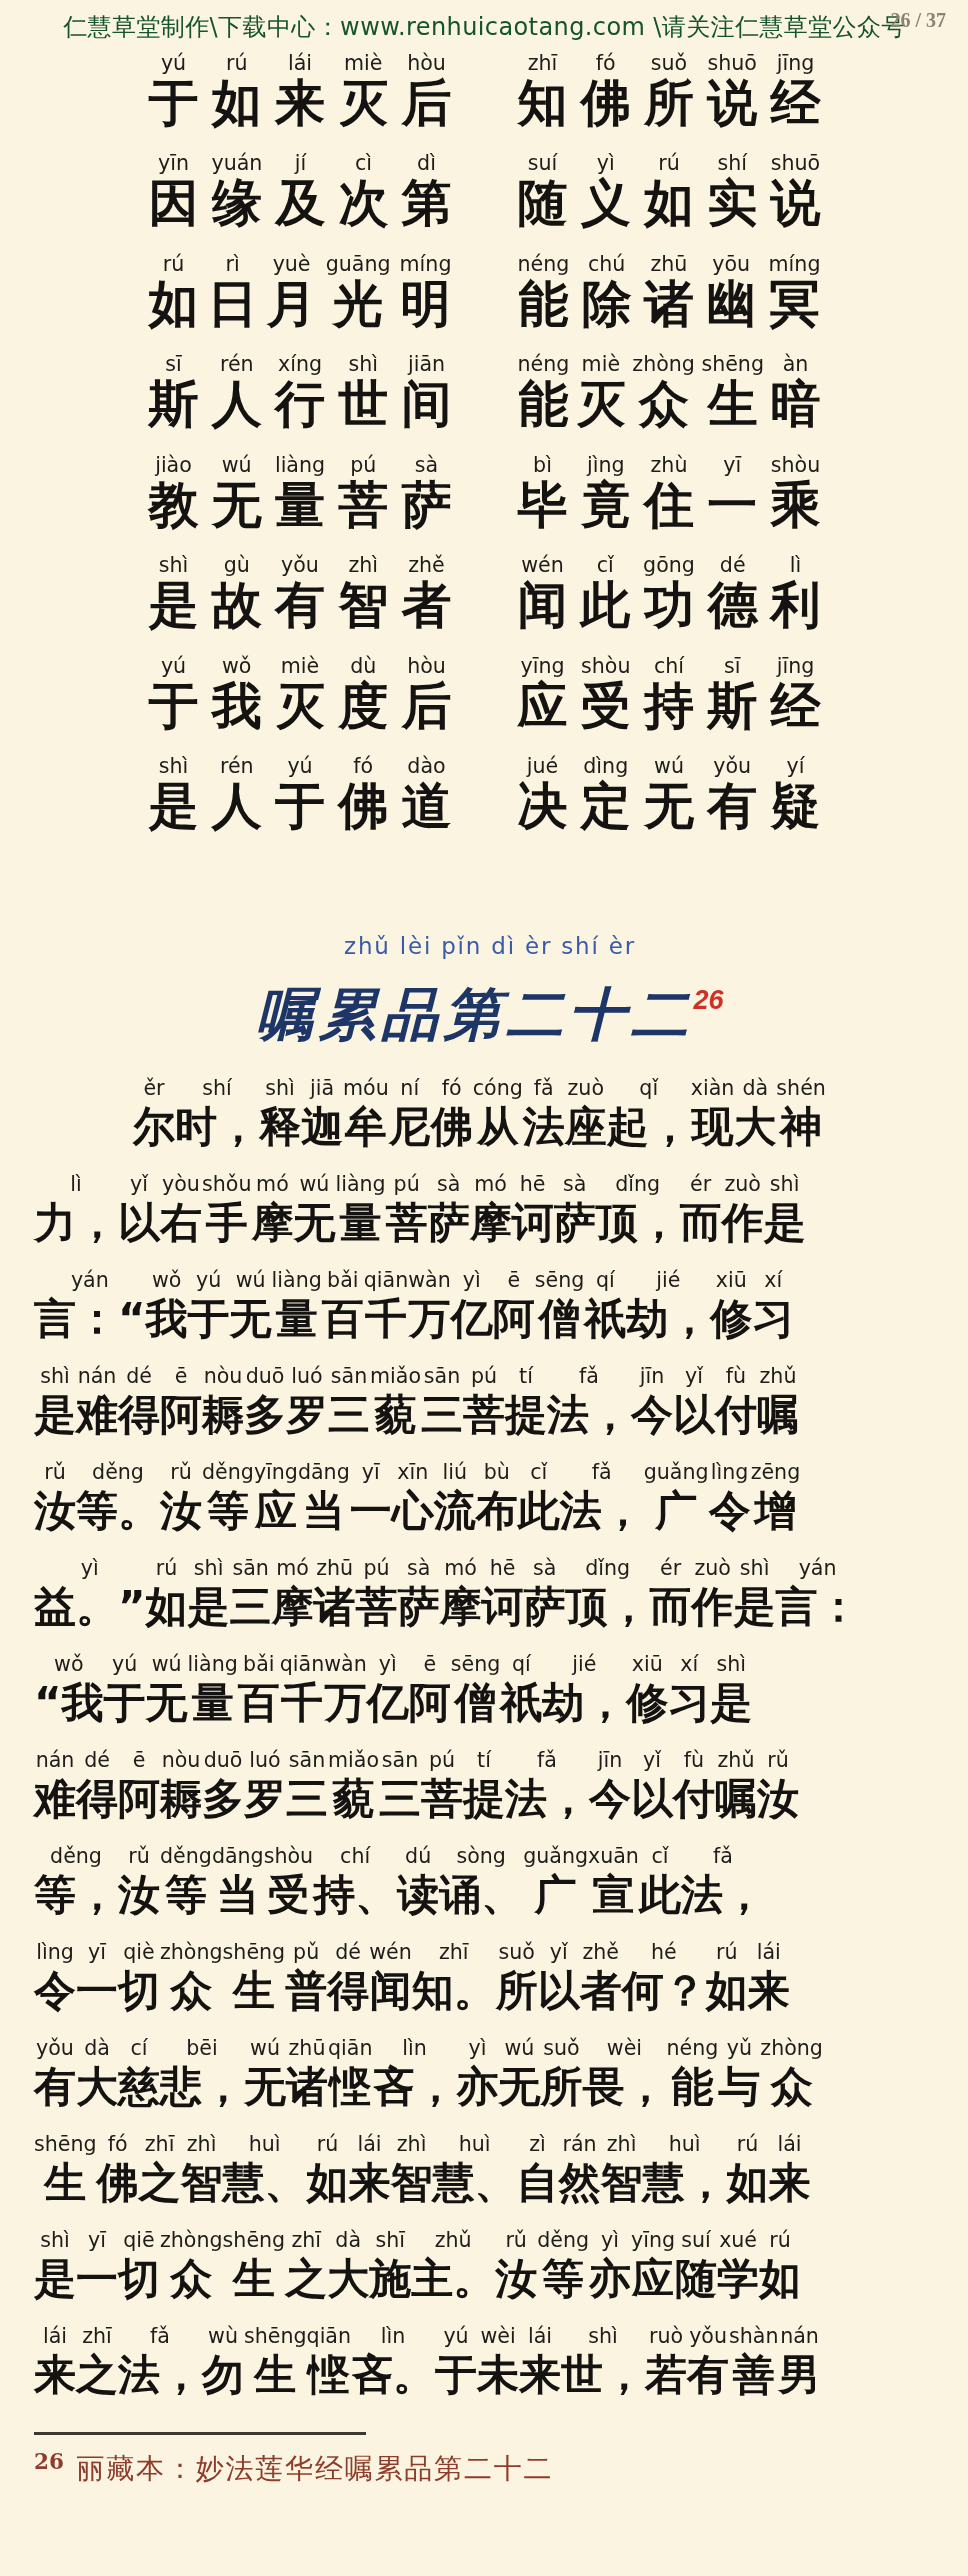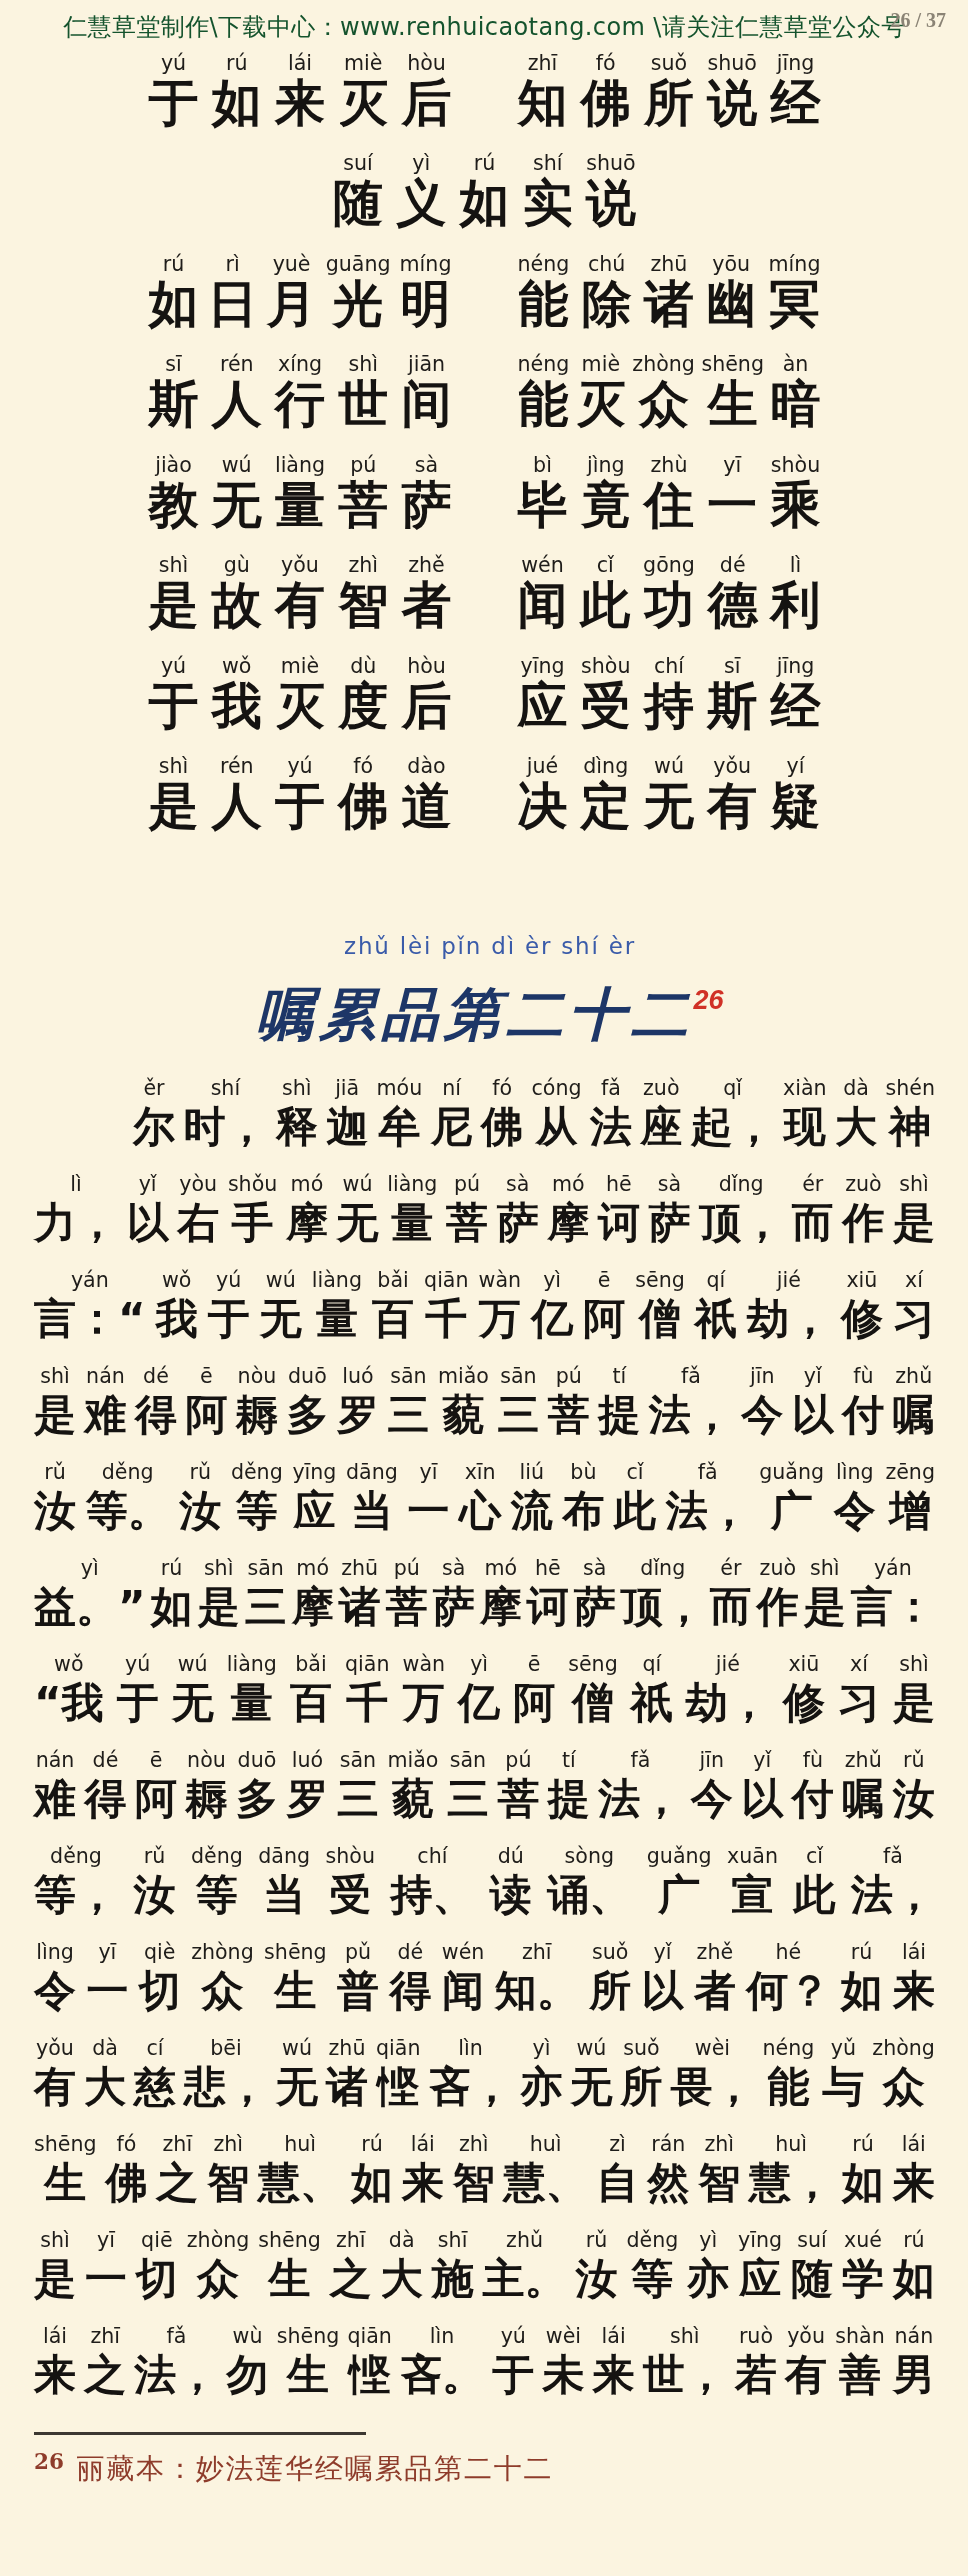--- a/index.html
+++ b/index.html
@@ -97,21 +97,20 @@
     font-size: 27px;
     color: #d03126;
     letter-spacing: 0;
     vertical-align: 25px;
   }
 
   
   .prose { margin-top: 29px; }
   .prose-line {
     display: flex;
-    justify-content: space-between;
     padding: 0 34px;
     margin-bottom: 19px;
     height: 77px;
   }
   .prose-line.indent { padding-left: 133px; }
   .prose-line .py {
     font-size: 20.6px;
     line-height: 23px;
   }
   .prose-line .hz {
@@ -201,20 +200,42 @@
           </span>
           <span class="cell">
             <span class="py">jīng</span>
             <span class="hz">经</span>
           </span>
         </div>
       </div>
       <div class="verse-line">
         <div class="verse-col">
           <span class="cell">
+            <span class="py">yīn</span>
+            <span class="hz">因</span>
+          </span>
+          <span class="cell">
+            <span class="py">yuán</span>
+            <span class="hz">缘</span>
+          </span>
+          <span class="cell">
+            <span class="py">jí</span>
+            <span class="hz">及</span>
+          </span>
+          <span class="cell">
+            <span class="py">cì</span>
+            <span class="hz">次</span>
+          </span>
+          <span class="cell">
+            <span class="py">dì</span>
+            <span class="hz">第</span>
+          </span>
+        </div>
+        <div class="verse-col">
+          <span class="cell">
             <span class="py">suí</span>
             <span class="hz">随</span>
           </span>
           <span class="cell">
             <span class="py">yì</span>
             <span class="hz">义</span>
           </span>
           <span class="cell">
             <span class="py">rú</span>
             <span class="hz">如</span>

